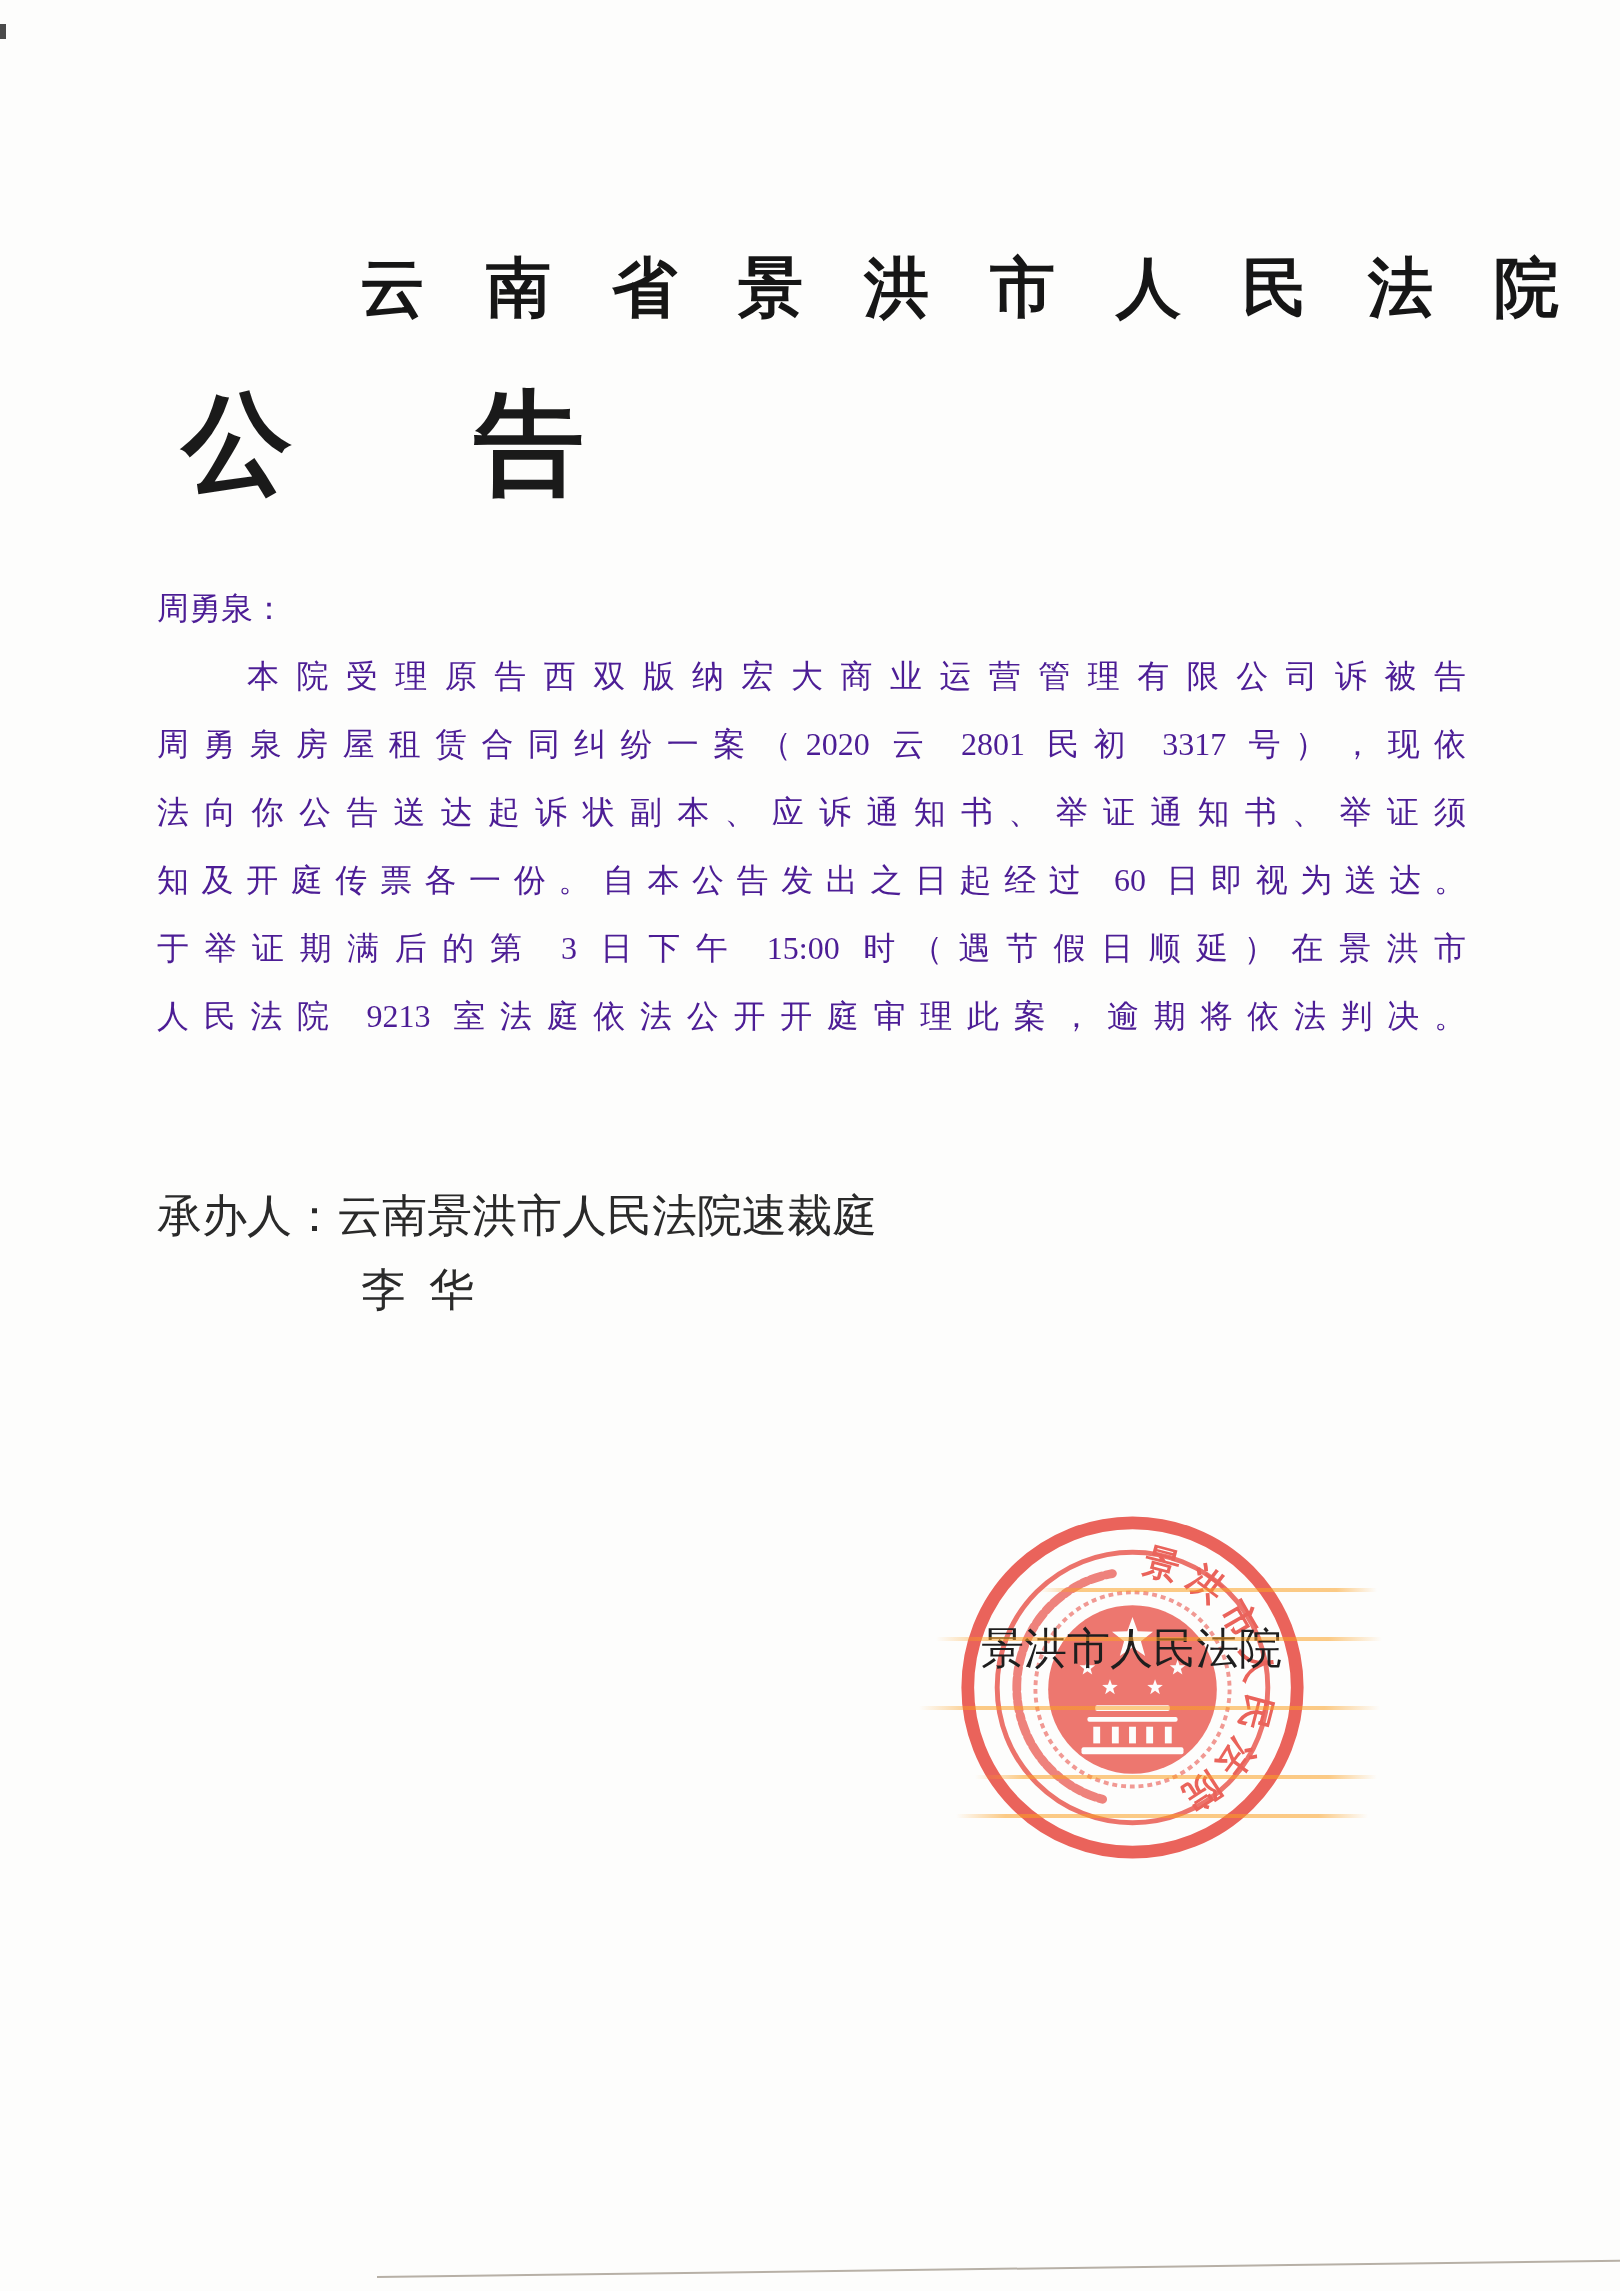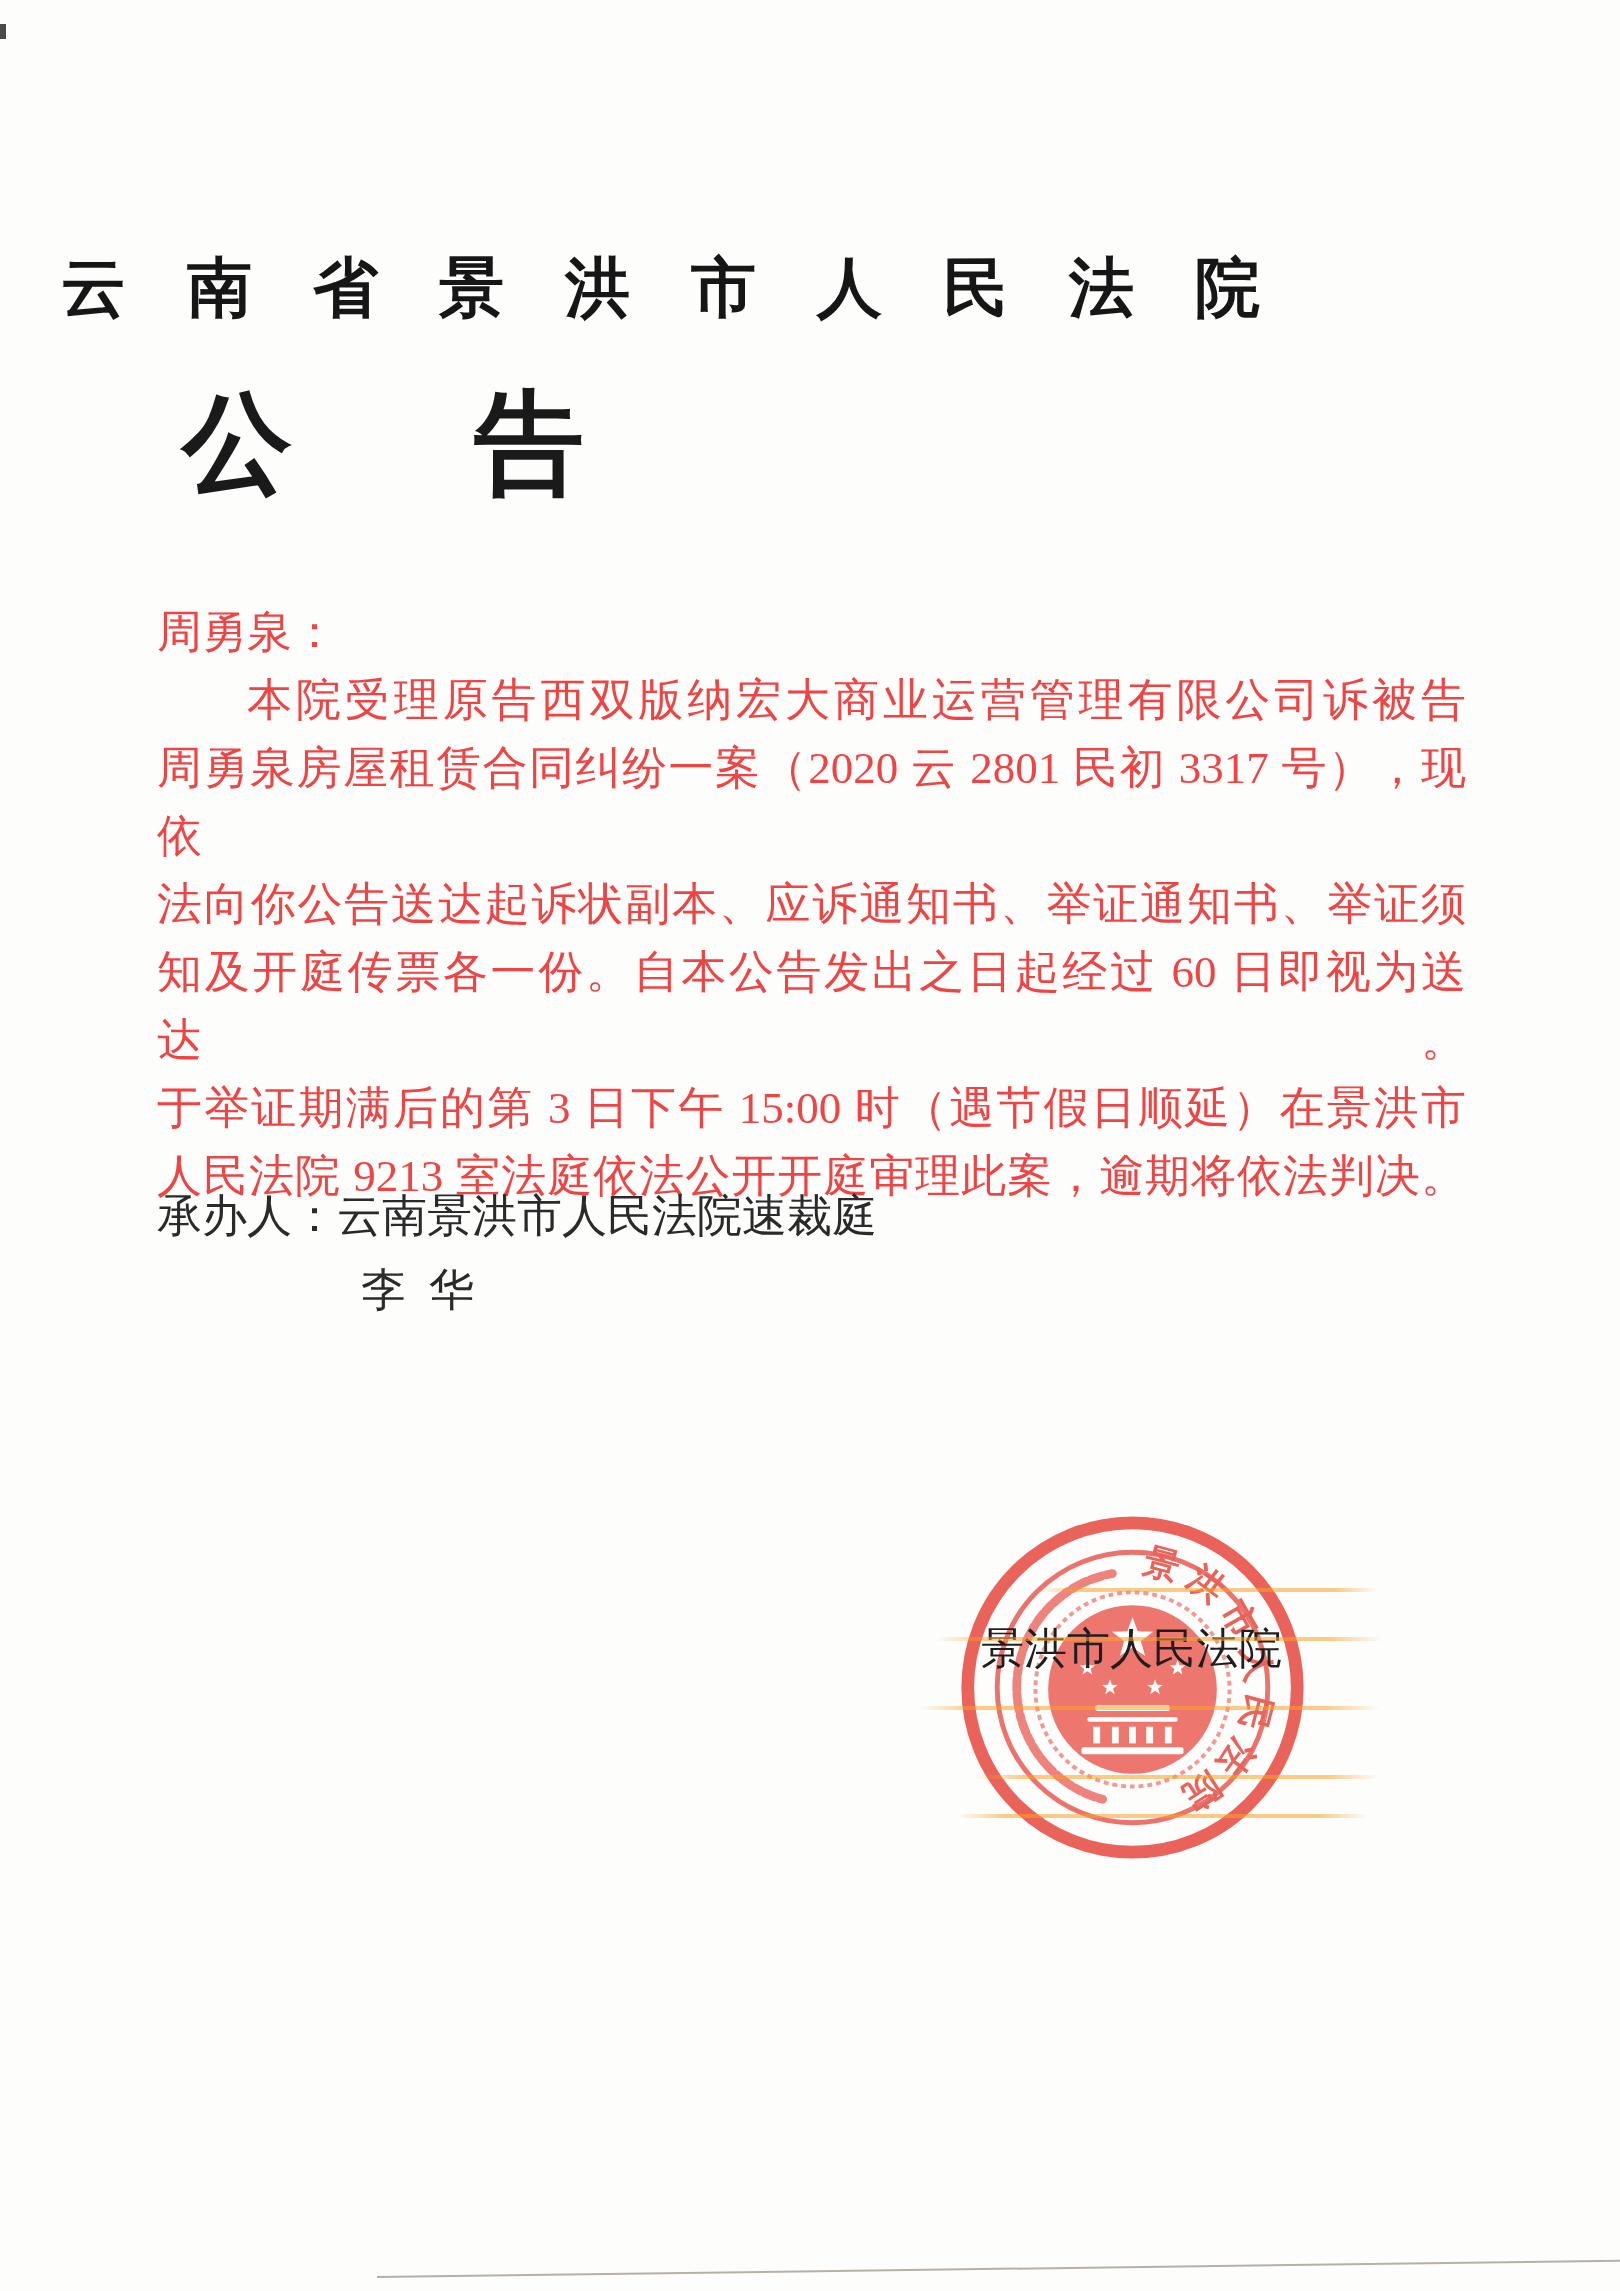--- a/index.html
+++ b/index.html
@@ -8,36 +8,36 @@
     width:1620px;height:2292px;
     margin:0 auto;
     background:#fdfdfc;
     overflow:hidden;
     font-family:"Liberation Serif","DejaVu Serif",serif;
     color:#262626;
   }
   
   .court-title{
     position:absolute;top:253px;left:0;width:100%;
-    text-align:left;
+    text-align:right;
     font-size:65px;font-weight:700;color:#161616;
     letter-spacing:61px;padding-left:61px;box-sizing:border-box;
     line-height:1.1;white-space:nowrap;
   }
   .notice-heading{
     position:absolute;top:384px;left:0;width:100%;
     text-align:left;
     font-size:110px;font-weight:700;color:#1a1a1a;
     letter-spacing:182px;padding-left:182px;box-sizing:border-box;
     line-height:1.1;white-space:nowrap;
   }
   
   .body-block{
-    position:absolute;top:598px;left:157px;width:1309px;
-    font-size:45px;line-height:68px;color:#ef4444;
+    position:absolute;top:574px;left:157px;width:1309px;
+    font-size:32px;line-height:68px;color:#4c1d95;
   }
   .addressee{text-align:left;}
   .body-line{
     text-align:justify;
     text-align-last:justify;
     -moz-text-align-last:justify;
   }
   .body-line.first{text-indent:90px;}
   
   .handler-line{

